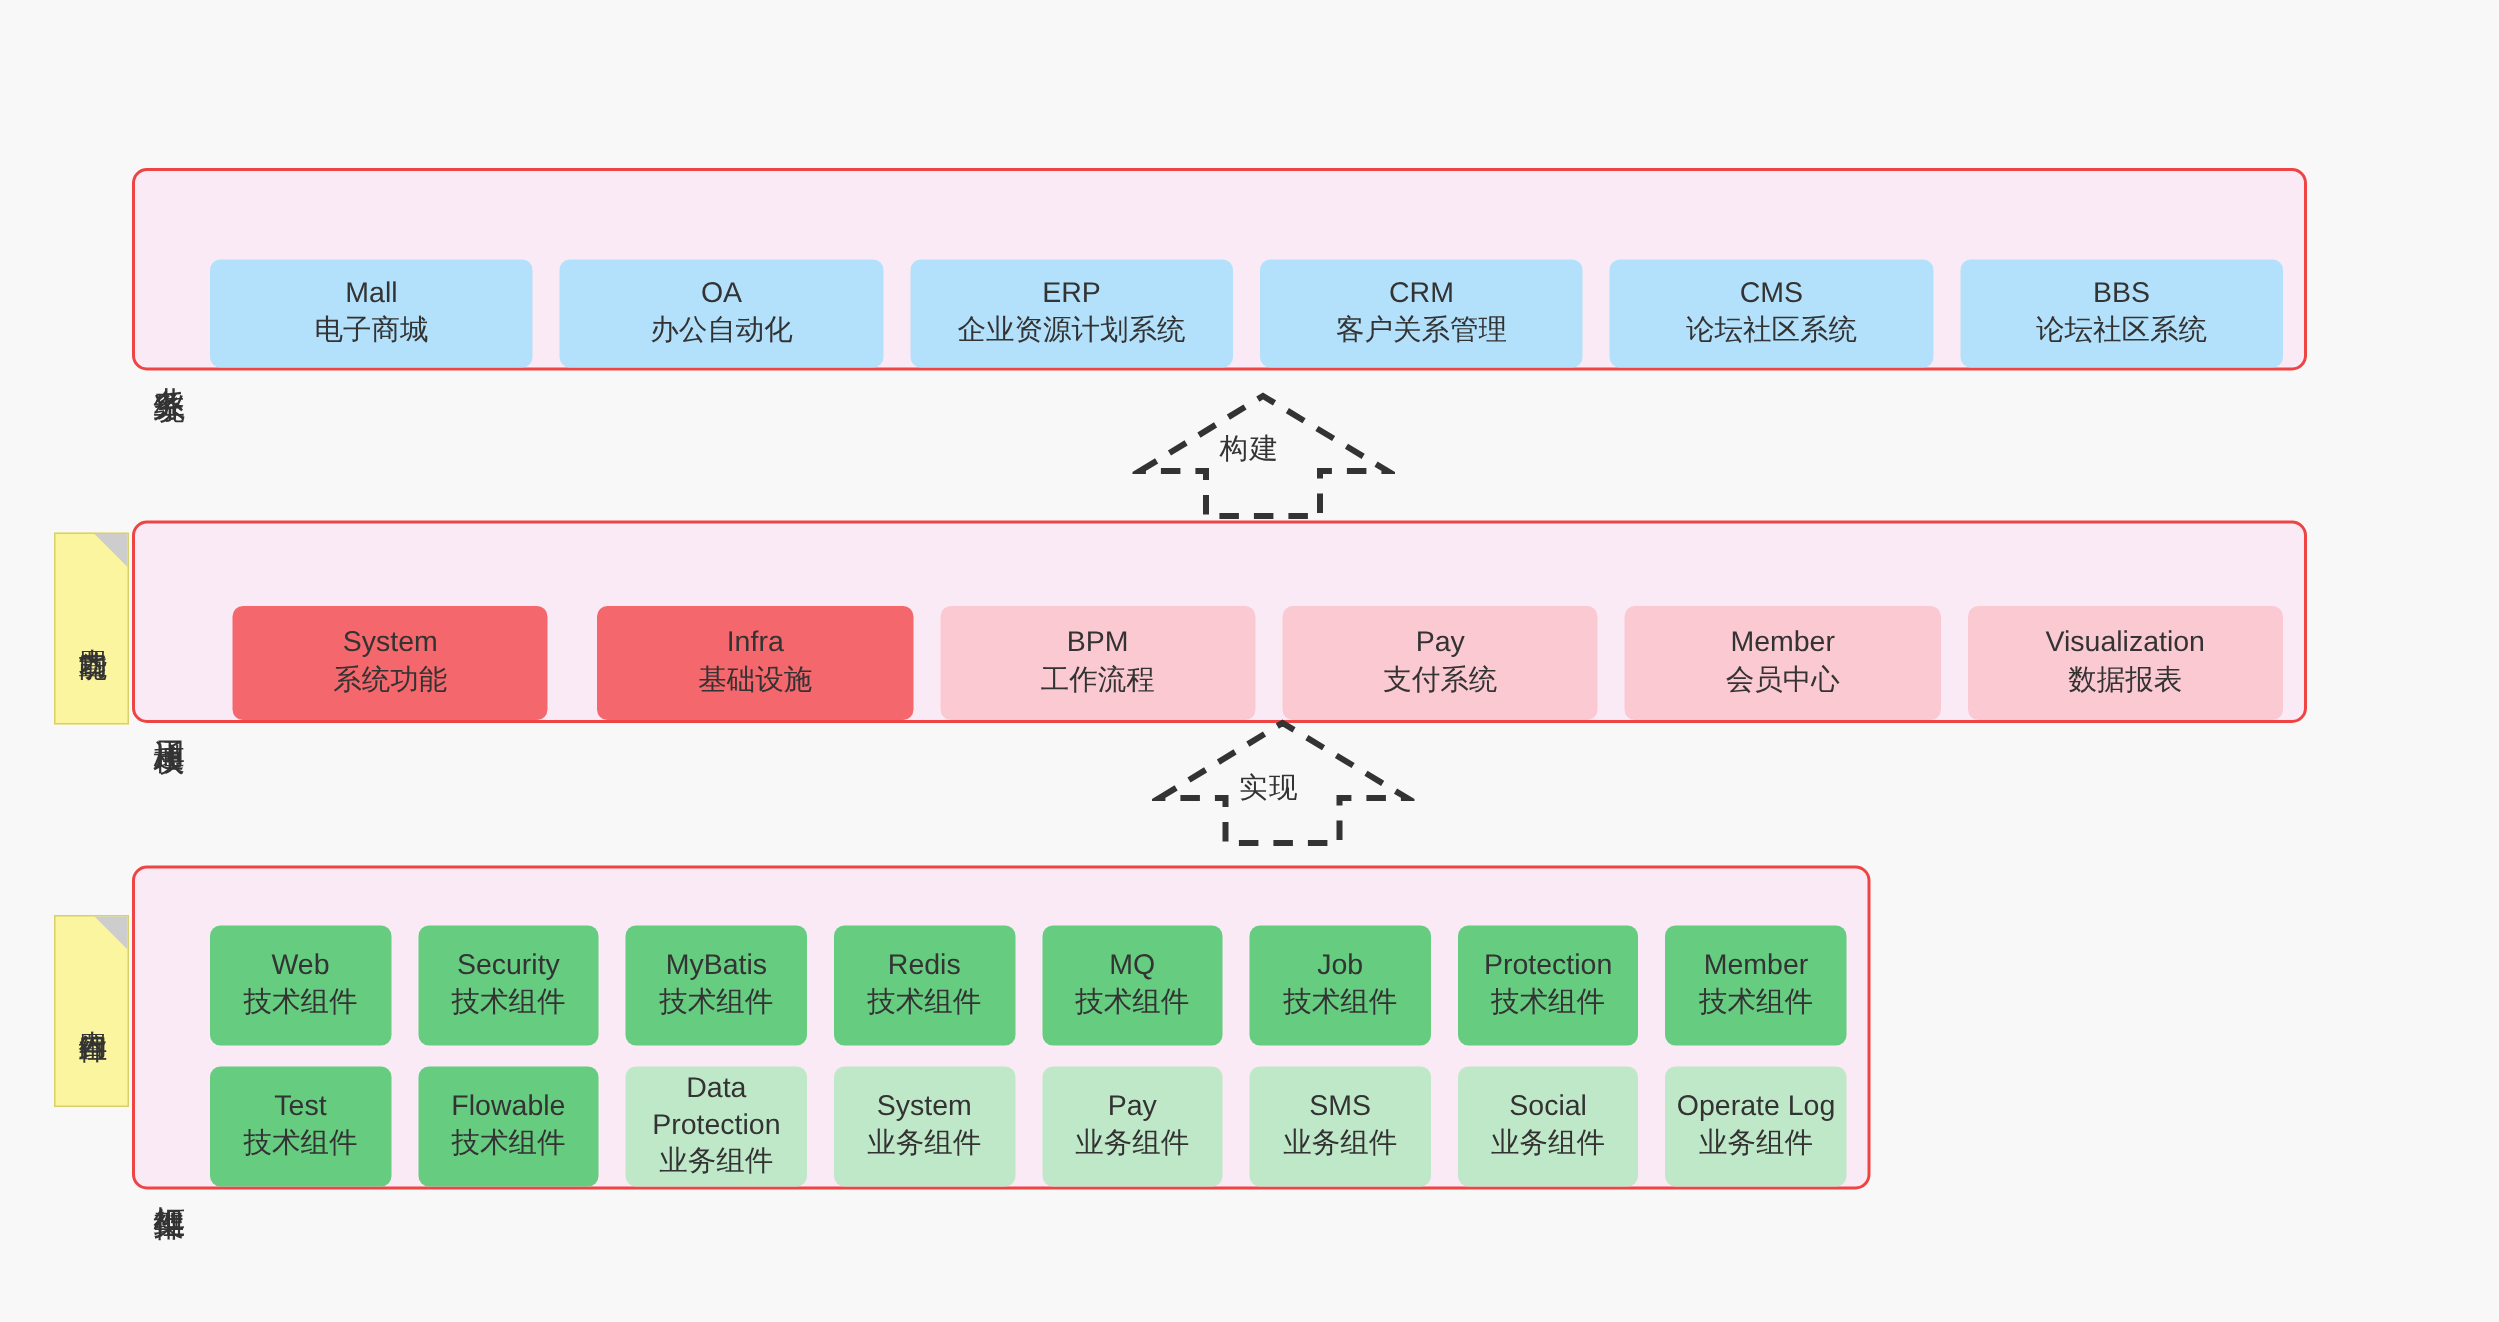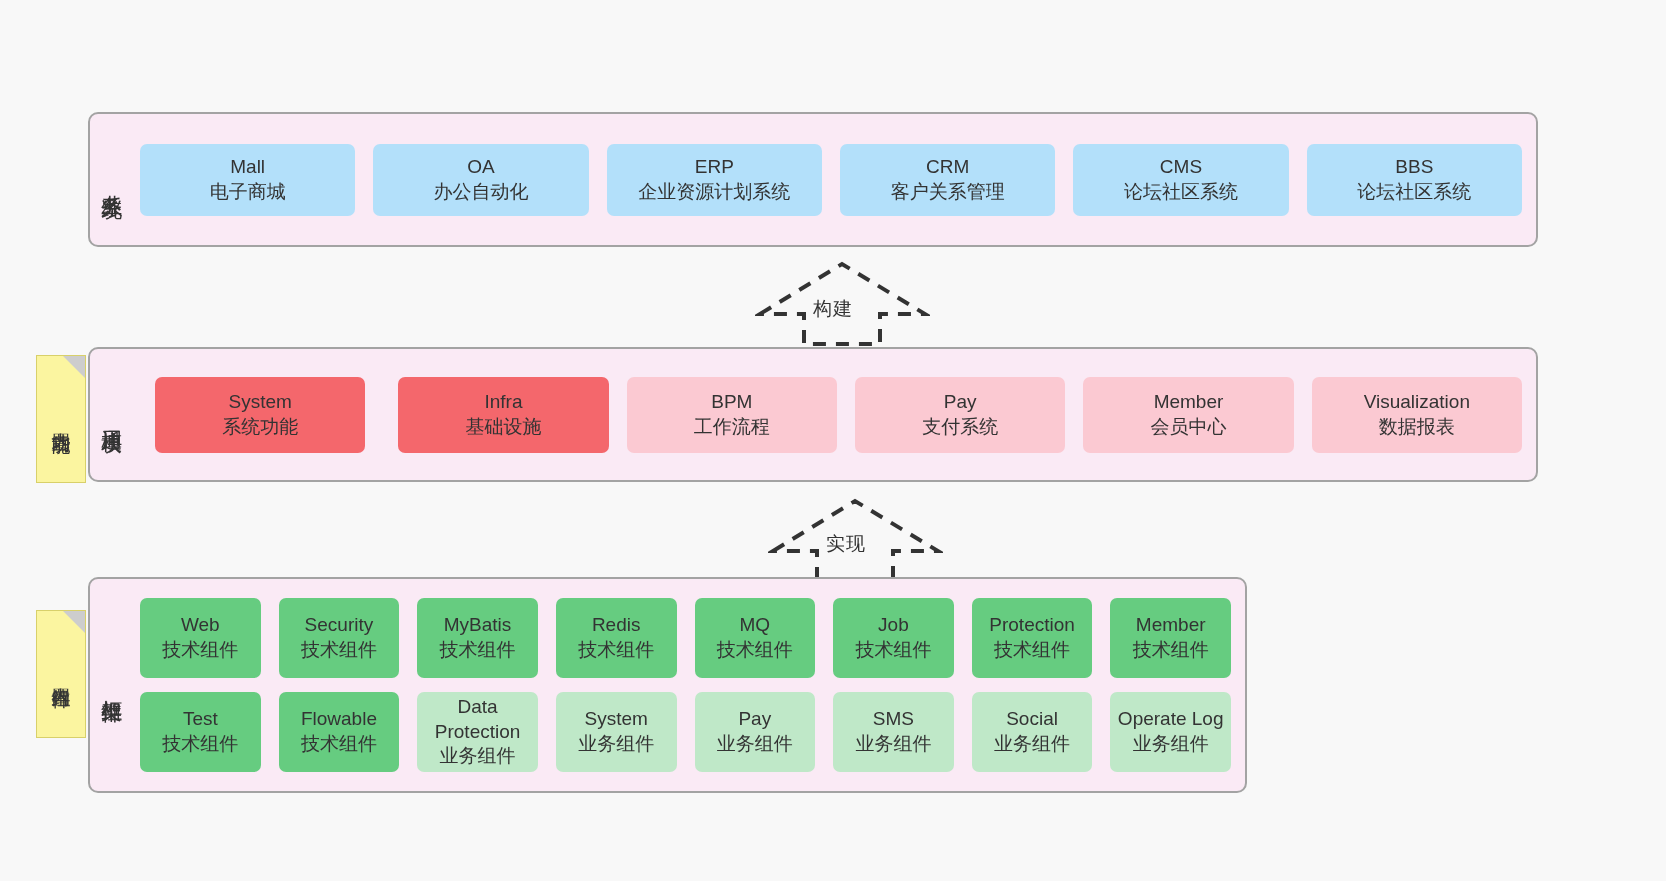--- a/index.html
+++ b/index.html
@@ -20,24 +20,24 @@
     position: relative;
     width: 1666px;
     height: 881px;
   }
 
   
   .layer {
     position: absolute;
     box-sizing: border-box;
     background: #faeaf5;
-    border: 2px solid #a3a3a3;
+    border: 2px solid #ef4444;
     border-radius: 10px;
     display: flex;
-    align-items: center;
+    align-items: flex-end;
   }
   .layer-title {
     flex: 0 0 auto;
     width: 44px;
     display: flex;
     align-items: center;
     justify-content: center;
     font-size: 21px;
     line-height: 1.12;
     letter-spacing: 1px;
@@ -130,22 +130,22 @@
   .arrow-group svg { display: block; }
   .arrow-label {
     position: absolute;
     font-size: 19px;
     color: #333333;
     background: transparent;
     white-space: nowrap;
     letter-spacing: 1px;
   }
   #arrow-build  { left: 755px; top: 256px; width: 175px; height: 92px; }
-  #arrow-build .arrow-label  { left: 58px; top: 40px; }
-  #arrow-impl   { left: 768px; top: 493px; width: 175px; height: 92px; }
+  #arrow-build .arrow-label  { left: 58px; top: 30px; }
+  #arrow-impl   { left: 768px; top: 474px; width: 175px; height: 92px; }
   #arrow-impl .arrow-label   { left: 58px; top: 38px; }
 </style>
 </head>
 <body>
 
 <div id="canvas">
 
   <div class="layer" id="layer-business">
     <div class="layer-title">业务系统</div>
     <div class="layer-body">

